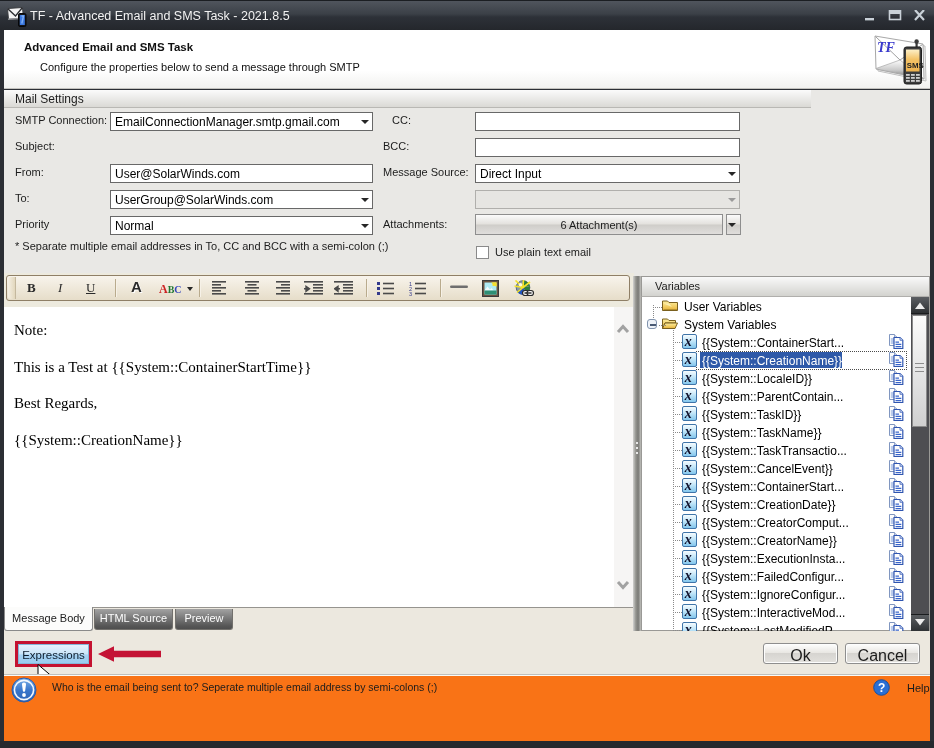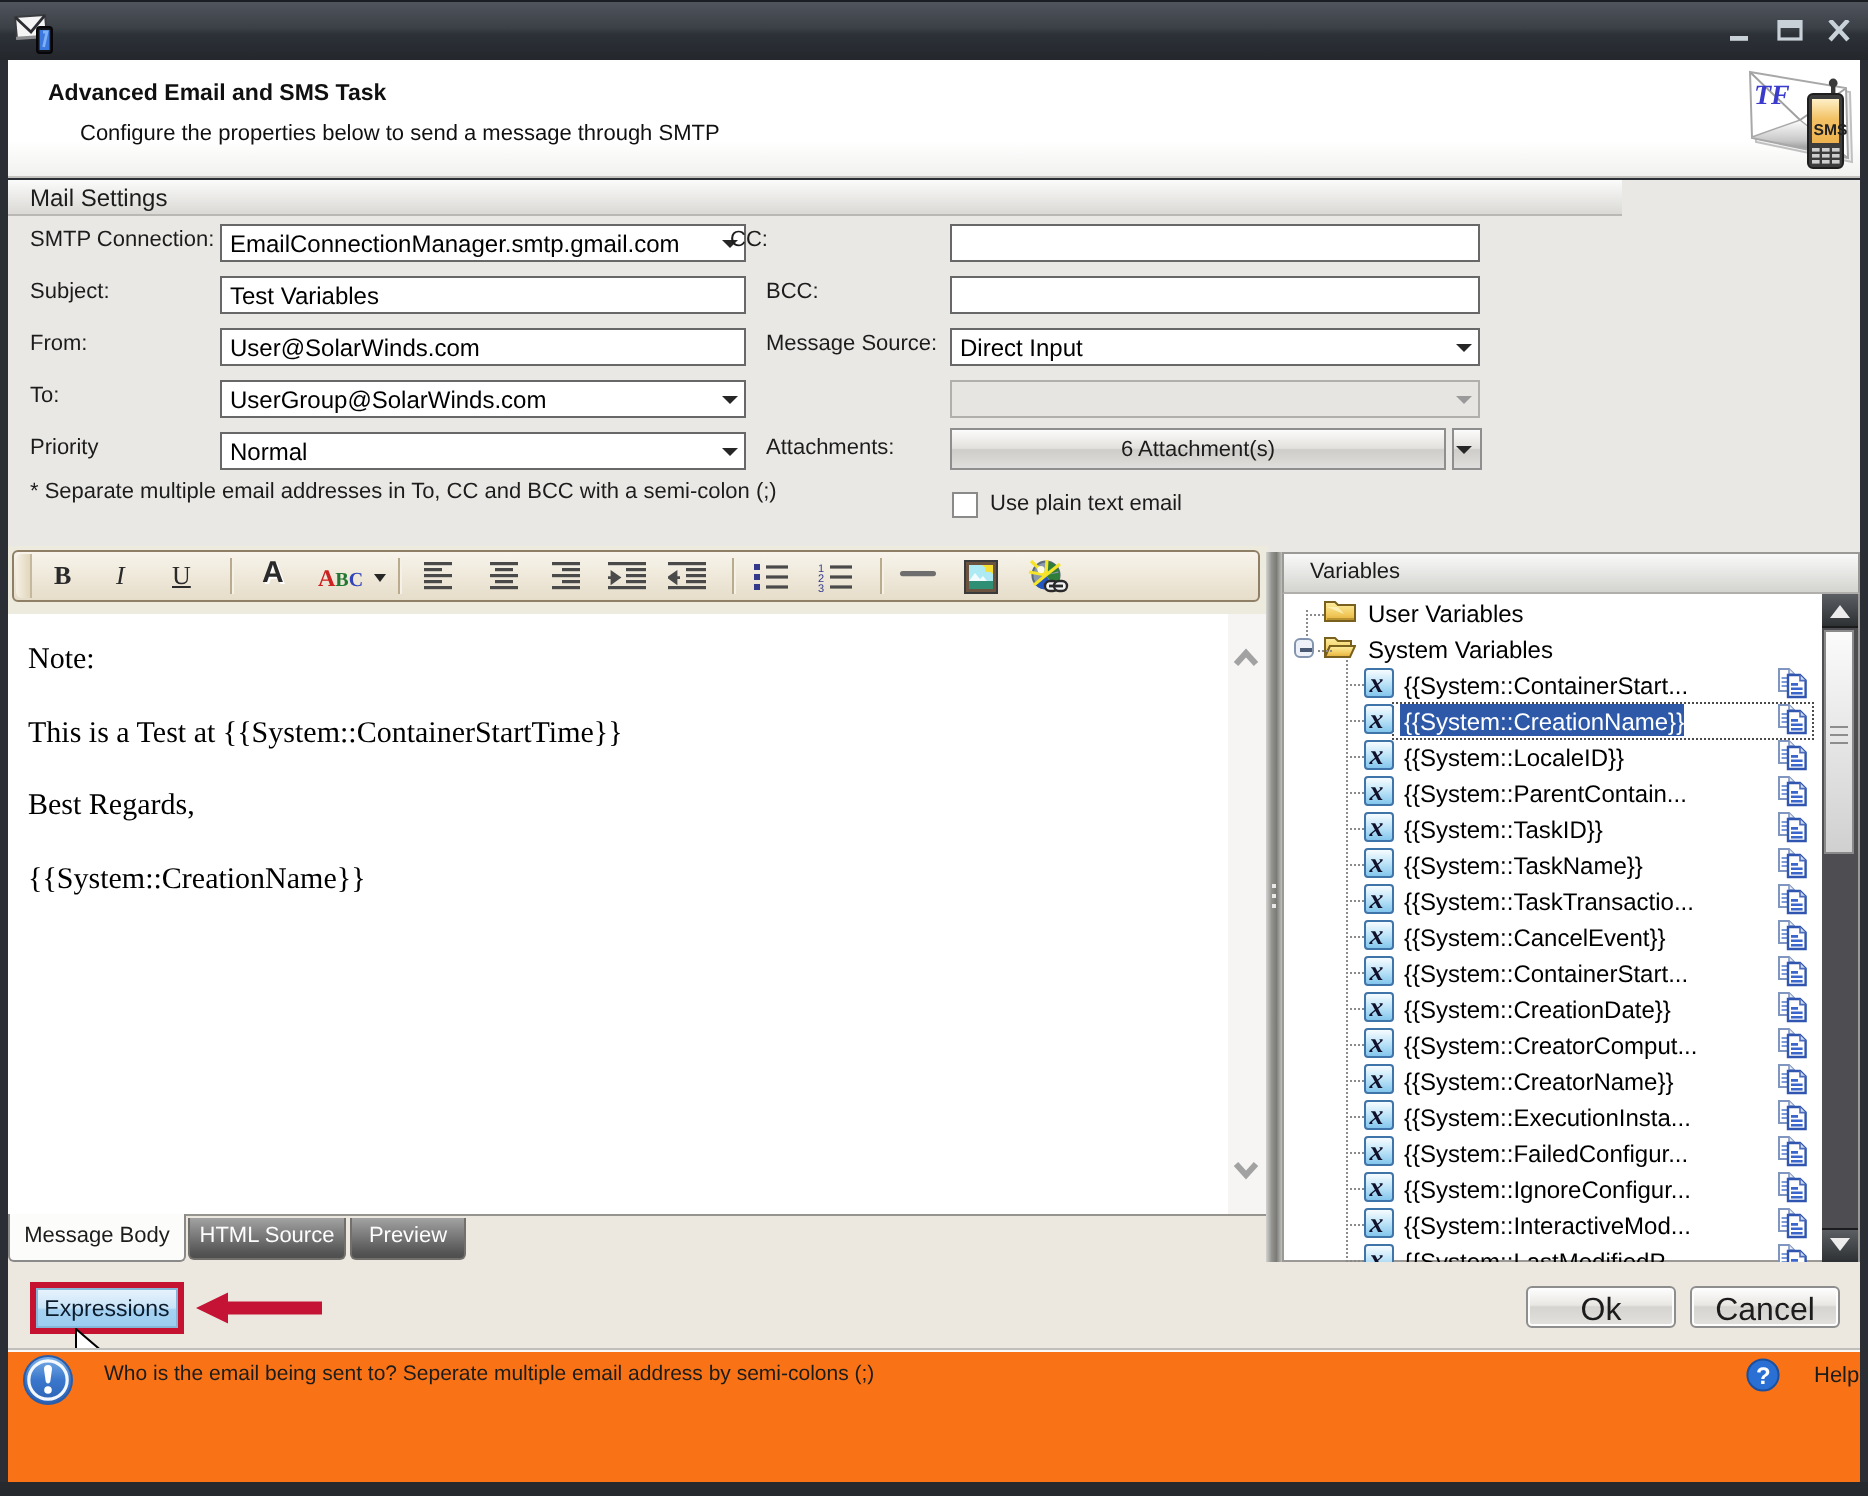--- a/index.html
+++ b/index.html
@@ -63,20 +63,21 @@
 
   <div id="titlebar">
     <svg class="abs" style="left:6px; top:5px;" width="22" height="21" viewBox="0 0 22 21">
       <path d="M1.5 2.5 L16.5 1.5 L17.5 12.5 L2.5 13.5 Z" fill="#f4f4f4" stroke="#3a3c40" stroke-width="1"></path>
       <path d="M1.8 2.8 L9.5 10 L16.3 1.8" fill="none" stroke="#2c2e32" stroke-width="1.4"></path>
       <path d="M2 13.2 L17.2 12.2" stroke="#8a8c90" stroke-width="1.6"></path>
       <rect x="12.5" y="7.5" width="7.5" height="13" rx="1.5" fill="#131417" stroke="#060608"></rect>
       <rect x="13.8" y="9" width="5" height="10" fill="#3b78e0"></rect>
       <path d="M15.5 10 L17.5 10 L15.8 17.5" fill="none" stroke="#7fb0f4" stroke-width="1.4"></path>
     </svg>
+    <div id="title">TF - Advanced Email and SMS Task - 2021.8.5</div>
     <svg class="abs" style="left:864px; top:9px;" width="64" height="12" viewBox="0 0 64 12">
       <rect x="1" y="8" width="9" height="2.4" fill="#c9d1d8"></rect>
       <rect x="25.5" y="0.5" width="11" height="9" fill="none" stroke="#c9d1d8" stroke-width="1.6"></rect>
       <rect x="25" y="0" width="12" height="4" fill="#c9d1d8"></rect>
       <path d="M51 0 L60 10 M60 0 L51 10" stroke="#c9d1d8" stroke-width="2.2"></path>
     </svg>
   </div>
 
   <div id="header">
     <div id="htitle">Advanced Email and SMS Task</div>
@@ -125,28 +126,27 @@
 
     <div class="lbl" style="left:11px; top:24px;">SMTP Connection:</div>
     <div class="lbl" style="left:11px; top:50px;">Subject:</div>
     <div class="lbl" style="left:11px; top:76px;">From:</div>
     <div class="lbl" style="left:11px; top:102px;">To:</div>
     <div class="lbl" style="left:11px; top:128px;">Priority</div>
     <div class="lbl" style="left:11px; top:150px;">* Separate multiple email addresses in To, CC and BCC with a semi-colon (;)</div>
 
     <div class="inp" style="left:106px; top:22px; width:263px; height:19px;">EmailConnectionManager.smtp.gmail.com</div>
     <div class="carrow" style="left:357px; top:30px;"></div>
-    <div class="inp" style="left:106px; top:48px; width:263px; height:19px;">Test Variables</div>
     <div class="inp" style="left:106px; top:74px; width:263px; height:19px;">User@SolarWinds.com</div>
     <div class="inp" style="left:106px; top:100px; width:263px; height:19px;">UserGroup@SolarWinds.com</div>
     <div class="carrow" style="left:357px; top:108px;"></div>
     <div class="inp" style="left:106px; top:126px; width:263px; height:19px;">Normal</div>
     <div class="carrow" style="left:357px; top:134px;"></div>
 
-    <div class="lbl" style="left:361px; top:24px;">CC:</div>
+    <div class="lbl" style="left:388px; top:24px;">CC:</div>
     <div class="lbl" style="left:379px; top:50px;">BCC:</div>
     <div class="lbl" style="left:379px; top:76px;">Message Source:</div>
     <div class="lbl" style="left:379px; top:128px;">Attachments:</div>
 
     <div class="inp" style="left:471px; top:22px; width:265px; height:19px;"></div>
     <div class="inp" style="left:471px; top:48px; width:265px; height:19px;"></div>
     <div class="inp" style="left:471px; top:74px; width:265px; height:19px;">Direct Input</div>
     <div class="carrow" style="left:724px; top:82px;"></div>
     <div class="inp" style="left:471px; top:100px; width:265px; height:19px; background:#e6e5e2; border-color:#b0afac;"></div>
     <div class="carrow" style="left:724px; top:108px; border-top-color:#9a9a9a;"></div>

